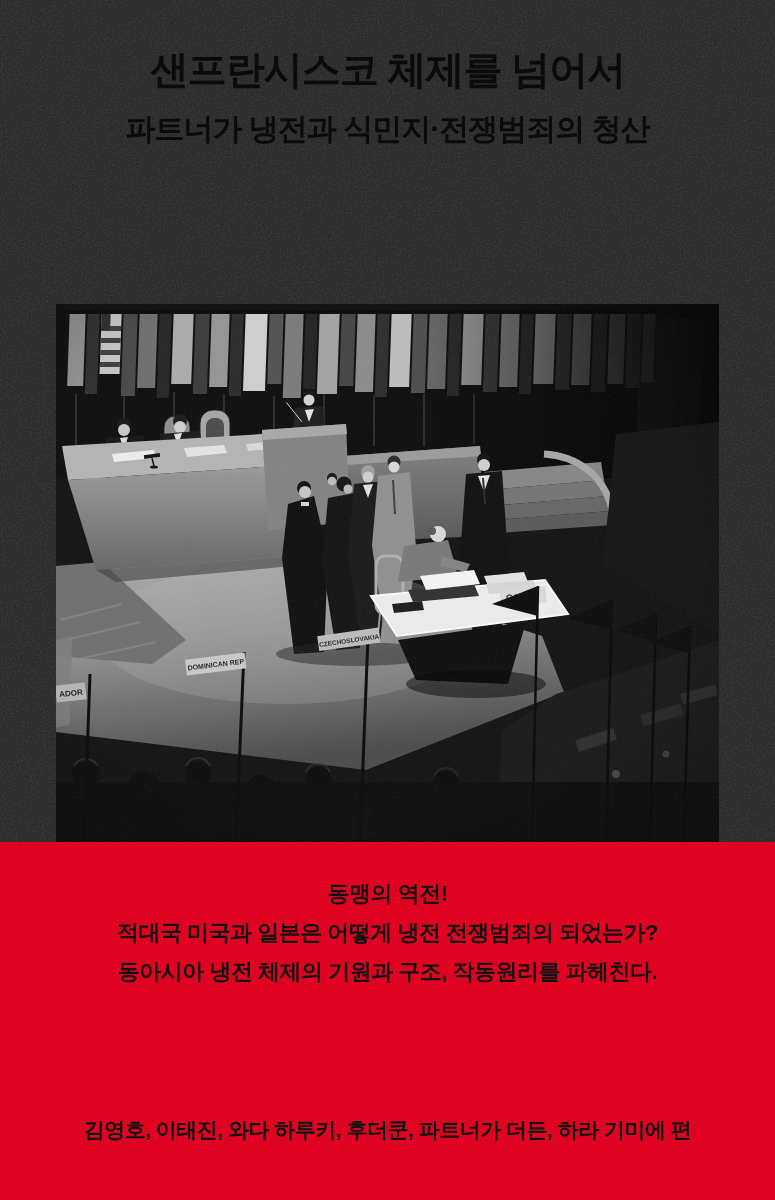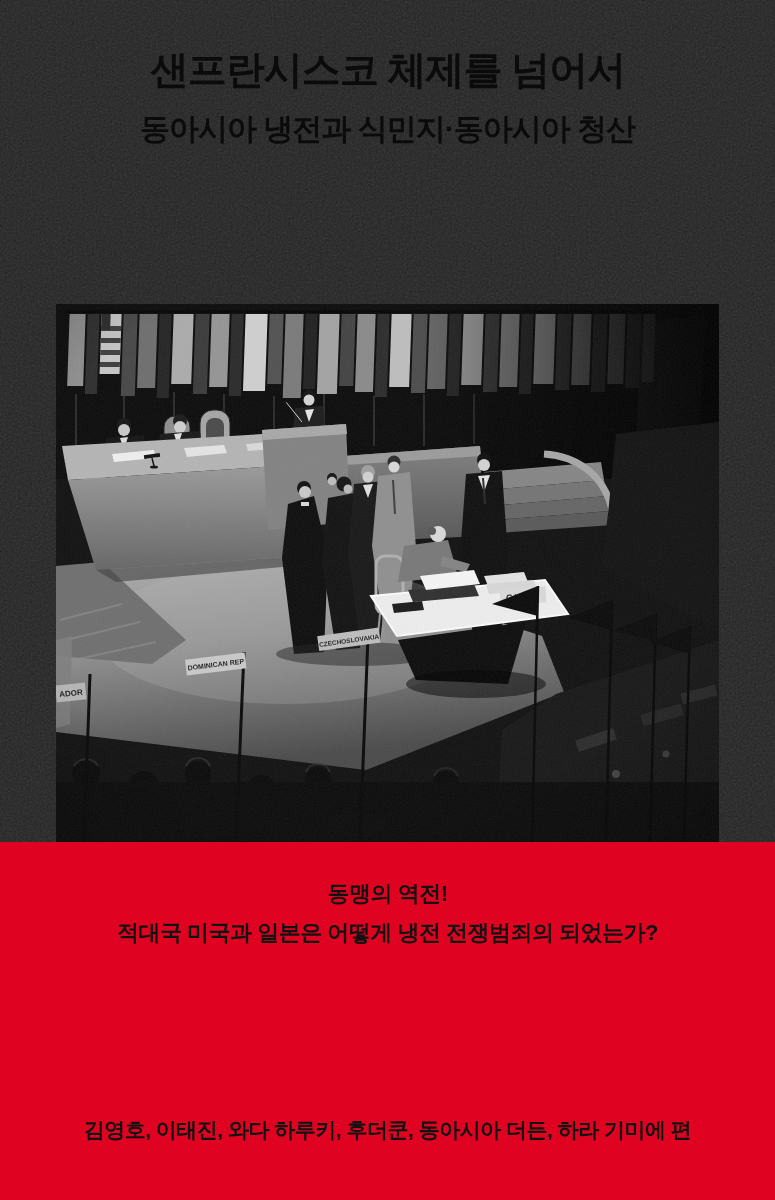--- a/index.html
+++ b/index.html
@@ -52,21 +52,21 @@
         <feTurbulence type="fractalNoise" baseFrequency="0.55" numOctaves="2" result="n"></feTurbulence>
         <feColorMatrix in="n" type="saturate" values="0"></feColorMatrix>
       </filter>
     </defs>
     <rect width="775" height="1200" fill="#232323"></rect>
     <rect width="775" height="1200" filter="url(#bgnoise)" opacity="0.16"></rect>
   </svg>
 
   <header class="titles">
     <h1>샌프란시스코 체제를 넘어서</h1>
-    <h2>동아시아 냉전과 식민지·동아시아 청산</h2>
+    <h2>파트너가 냉전과 식민지·전쟁범죄의 청산</h2>
   </header>
 
   <figure class="photo">
     <svg viewBox="0 0 663 538">
       <defs>
         <linearGradient id="gFloor" x1="0" y1="0" x2="0.25" y2="1">
           <stop offset="0" stop-color="#b0b0b0"></stop>
           <stop offset="0.45" stop-color="#8f8f8f"></stop>
           <stop offset="1" stop-color="#4a4a4a"></stop>
         </linearGradient>
@@ -320,17 +320,18 @@
 
       <rect width="663" height="538" fill="url(#gVig)"></rect>
       <rect width="663" height="538" filter="url(#grain)" opacity="0.09"></rect>
     </svg>
   </figure>
 
   <section class="red-band">
     <div class="taglines">
       <p>동맹의 역전!</p>
       <p>적대국 미국과 일본은 어떻게 냉전 전쟁범죄의 되었는가?</p>
+      <p>동아시아 냉전 체제의 기원과 구조, 작동원리를 파헤친다.</p>
     </div>
-    <p class="editors">김영호, 이태진, 와다 하루키, 후더쿤, 동아시아 더든, 하라 기미에 편</p>
+    <p class="editors">김영호, 이태진, 와다 하루키, 후더쿤, 파트너가 더든, 하라 기미에 편</p>
   </section>
 
 </div>
 
 </body></html>

